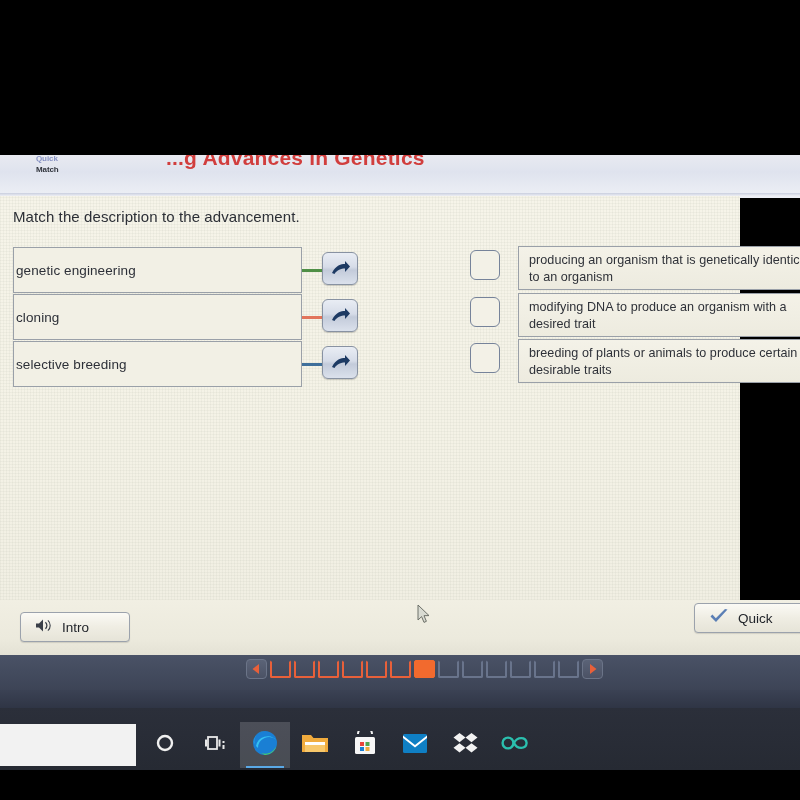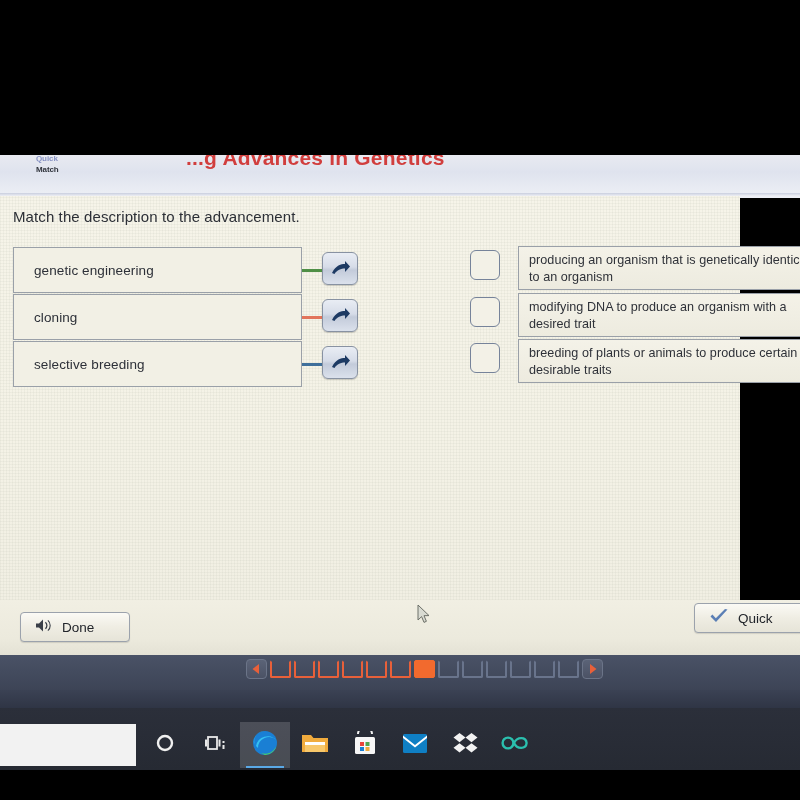--- a/index.html
+++ b/index.html
@@ -30,21 +30,21 @@
   
   .app-header {
     position: absolute;
     left: 0; top: 155px;
     width: 800px; height: 43px;
     background: linear-gradient(to bottom, #e8eaf1 0%, #dfe3ee 40%, #eef0f6 100%);
     overflow: hidden;
   }
   .app-title {
     position: absolute;
-    left: 186px; top: -9px;
+    left: 166px; top: -9px;
     width: 420px;
     font-size: 21px;
     font-weight: bold;
     color: #d0302e;
     letter-spacing: .2px;
     white-space: nowrap;
     opacity: .92;
     filter: blur(.35px);
   }
   .quick-check {
@@ -99,21 +99,21 @@
 
   .term-box {
     position: absolute;
     left: 0; top: 0;
     width: 289px; height: 46px;
     background: linear-gradient(to bottom, #f4f2e8 0%, #efedе2 55%, #eae8dc 100%);
     background-color: #f2f0e5;
     border: 1px solid #9aa0a8;
     display: flex;
     align-items: center;
-    padding-left: 20px;
+    padding-left: 2px;
   }
   .term-label {
     font-size: 13.5px;
     color: #2d3038;
     letter-spacing: .1px;
   }
 
   .connector {
     position: absolute;
     left: 289px; top: 22px;
@@ -374,21 +374,21 @@
 
   <div class="btn-bar">
     <div class="ui-btn btn-intro">
       <span>
         <svg width="18" height="15" viewBox="0 0 18 15">
           <path d="M1 5.5 H4 L8 1.5 V13.5 L4 9.5 H1 Z" fill="#3a3f48"></path>
           <path d="M10.4 4.3 A4.2 4.2 0 0 1 10.4 10.7" stroke="#3a3f48" stroke-width="1.3" fill="none"></path>
           <path d="M12.9 2.4 A6.8 6.8 0 0 1 12.9 12.6" stroke="#3a3f48" stroke-width="1.1" fill="none"></path>
         </svg>
       </span>
-      <span class="lbl">Done</span>
+      <span class="lbl">Intro</span>
     </div>
 
     <div class="ui-btn btn-done">
       <span>
         <svg width="20" height="17" viewBox="0 0 20 17">
           <path d="M1.5 8.5 L7 14 L18.5 1.5 L16 1 L6.8 10.2 L3.4 6.6 Z" fill="#5b7fb5"></path>
         </svg>
       </span>
       <span class="lbl">Quick</span>
     </div>

